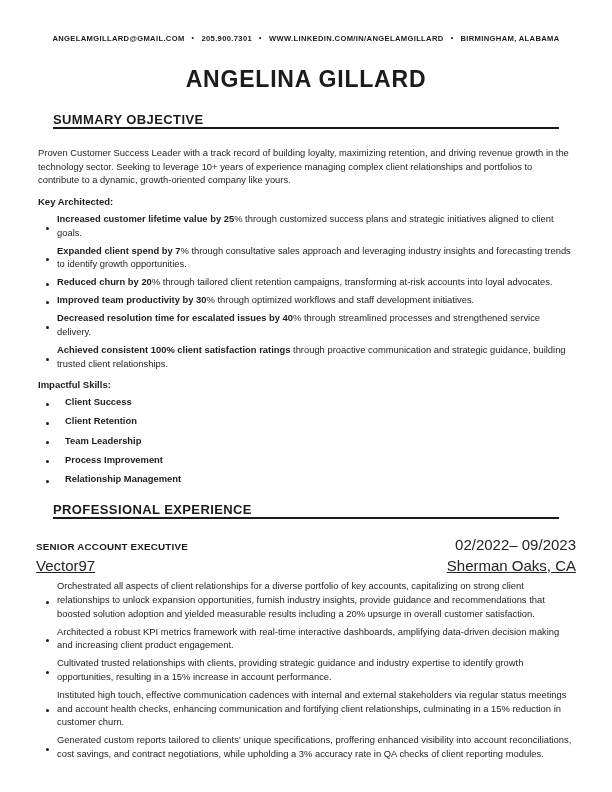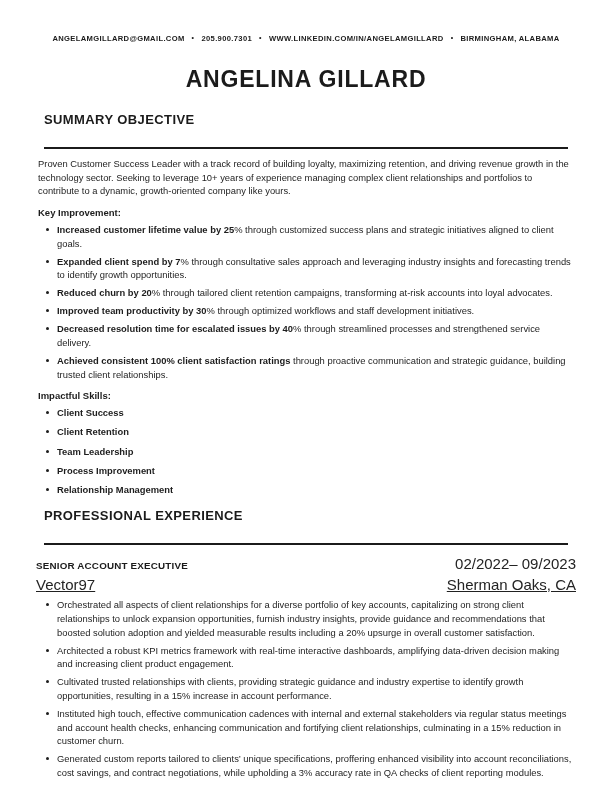--- a/index.html
+++ b/index.html
@@ -48,22 +48,22 @@
     color: #1b1b1b;
     margin-top: 5px;
   }
 
   
   .section-heading {
     font-size: 13px;
     font-weight: 700;
     letter-spacing: 0.4px;
     color: #1b1b1b;
-    margin: 8px;
-    padding-bottom: 20px;
+    margin: 17px;
+    padding-bottom: 0;
     border-bottom: 2px solid #1b1b1b;
   }
   .summary-section { margin-top: 21px; }
   .experience-section { margin-top: 12px; }
 
   .body-text { font-size: 9.4px; line-height: 13.6px; color: #242424; }
 
   .para {
     margin: 8px 0 0 2px;
     width: 536px;
@@ -72,36 +72,36 @@
     margin: 9px 0 0 2px;
     font-weight: 700;
     font-size: 9.5px;
     color: #1d1d1d;
   }
 
   
   ul.bullets { list-style: none; margin: 5px 0 0 0; padding: 0; }
   ul.bullets li {
     display: flex;
-    align-items: flex-start;
+    align-items: center;
     margin: 0 0 4.5px 10px;
   }
   ul.bullets .dot {
     flex: 0 0 auto;
     width: 3px;
     height: 3px;
     border-radius: 50%;
     background: #1d1d1d;
     margin: 5px 8px 0 0;
   }
   .bullet-text { flex: 1 1 auto; }
   .bullet-text b { font-weight: 700; color: #1d1d1d; }
 
   ul.skills li { margin-bottom: 5.5px; }
-  ul.skills .bullet-text { font-weight: 700; color: #1d1d1d; }
+  ul.skills .bullet-text { font-weight: 700; color: #1d1d1d; margin-left: 8px; }
 
   
   .job-header, .job-subheader {
     display: flex;
     justify-content: space-between;
     align-items: baseline;
   }
   .job-header { margin-top: 10px; }
   .job-subheader { margin-top: 4px; text-decoration: underline; }
   .job-title {
@@ -121,21 +121,21 @@
   <div class="contact-bar">
     <span>ANGELAMGILLARD@GMAIL.COM</span><span class="sep">•</span><span>205.900.7301</span><span class="sep">•</span><span>WWW.LINKEDIN.COM/IN/ANGELAMGILLARD</span><span class="sep">•</span><span>BIRMINGHAM, ALABAMA</span>
   </div>
 
   <div class="name">ANGELINA GILLARD</div>
 
   <section class="summary-section">
     <h2 class="section-heading">SUMMARY OBJECTIVE</h2>
     <p class="para body-text">Proven Customer Success Leader with a track record of building loyalty, maximizing retention, and driving revenue growth in the technology sector. Seeking to leverage 10+ years of experience managing complex client relationships and portfolios to contribute to a dynamic, growth-oriented company like yours.</p>
 
-    <p class="sub-label">Key Improvement:</p>
+    <p class="sub-label">Key Architected:</p>
     <ul class="bullets body-text">
 
         <li>
           <span class="dot"></span>
           <span class="bullet-text"><b>Increased customer lifetime value by 25</b><span>% through customized success plans and strategic initiatives aligned to client goals.</span></span>
         </li>
 
         <li>
           <span class="dot"></span>
           <span class="bullet-text"><b>Expanded client spend by 7</b><span>% through consultative sales approach and leveraging industry insights and forecasting trends to identify growth opportunities.</span></span>

